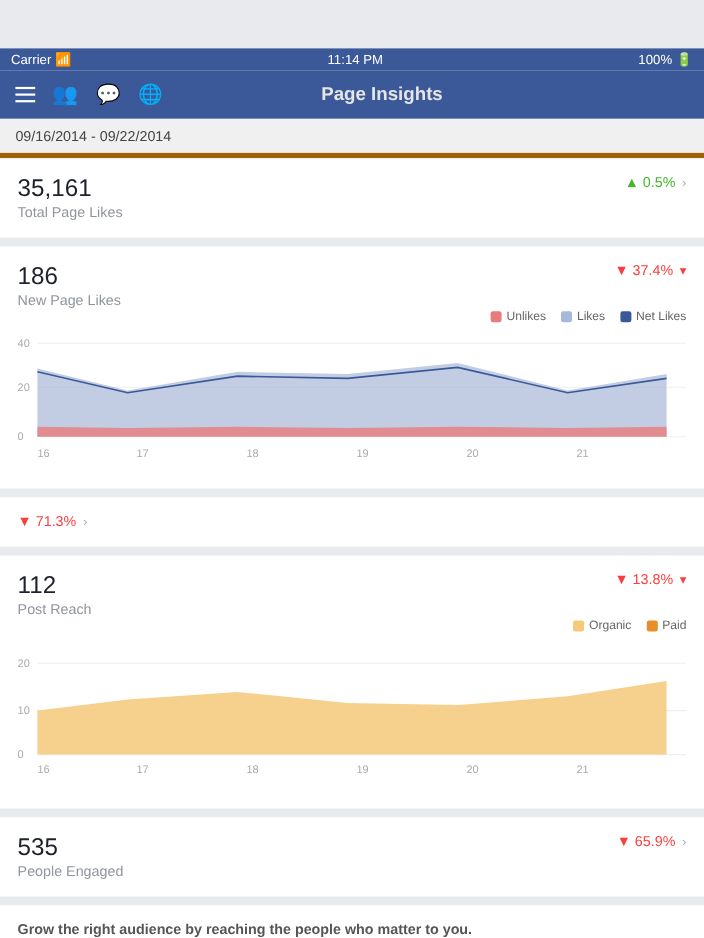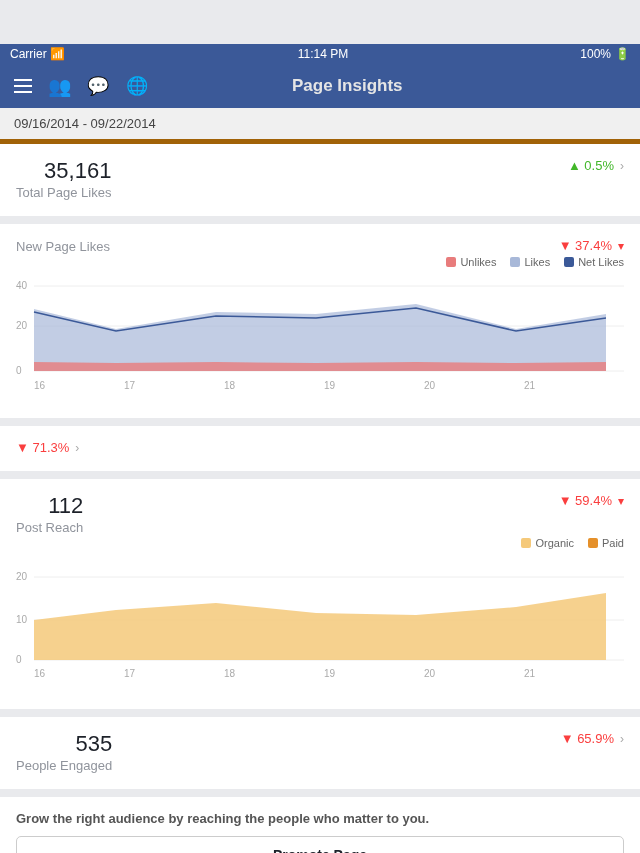--- a/index.html
+++ b/index.html
@@ -46,21 +46,20 @@
     }
 
     
     .content { background: #e9eaed; }
 
     
     .card {
       background: white;
       margin-bottom: 8px;
       padding: 14px 16px;
-      text-align: right;
     }
     .card-header {
       display: flex;
       justify-content: space-between;
       align-items: flex-start;
       margin-bottom: 2px;
     }
     .metric-value { font-size: 22px; font-weight: 300; color: #1d2129; }
     .metric-label { font-size: 13px; color: #90949c; margin-top: 1px; }
     .metric-right { display: flex; align-items: center; gap: 4px; font-size: 13px; font-weight: 500; }
@@ -152,20 +151,21 @@
       <div class="metric-right">
         <span class="positive">▲ 0.5%</span>
         <span class="chevron-right">›</span>
       </div>
     </div>
   </div>
 
   <div class="card">
     <div class="card-header">
       <div>
+        <div class="metric-value">186</div>
         <div class="metric-label">New Page Likes</div>
       </div>
       <div class="metric-right">
         <span class="negative">▼ 37.4%</span>
         <span class="chevron-down">▾</span>
       </div>
     </div>
 
     <div class="chart-legend">
       <div class="legend-item">
@@ -218,21 +218,21 @@
     </div>
   </div>
 
   <div class="card">
     <div class="card-header">
       <div>
         <div class="metric-value">112</div>
         <div class="metric-label">Post Reach</div>
       </div>
       <div class="metric-right">
-        <span class="negative">▼ 59.4%</span>
+        <span class="negative">▼ 13.8%</span>
         <span class="chevron-down">▾</span>
       </div>
     </div>
 
     <div class="chart-legend">
       <div class="legend-item">
         <div class="legend-dot" style="background:#f5c97a;"></div>
         <span>Organic</span>
       </div>
       <div class="legend-item">

